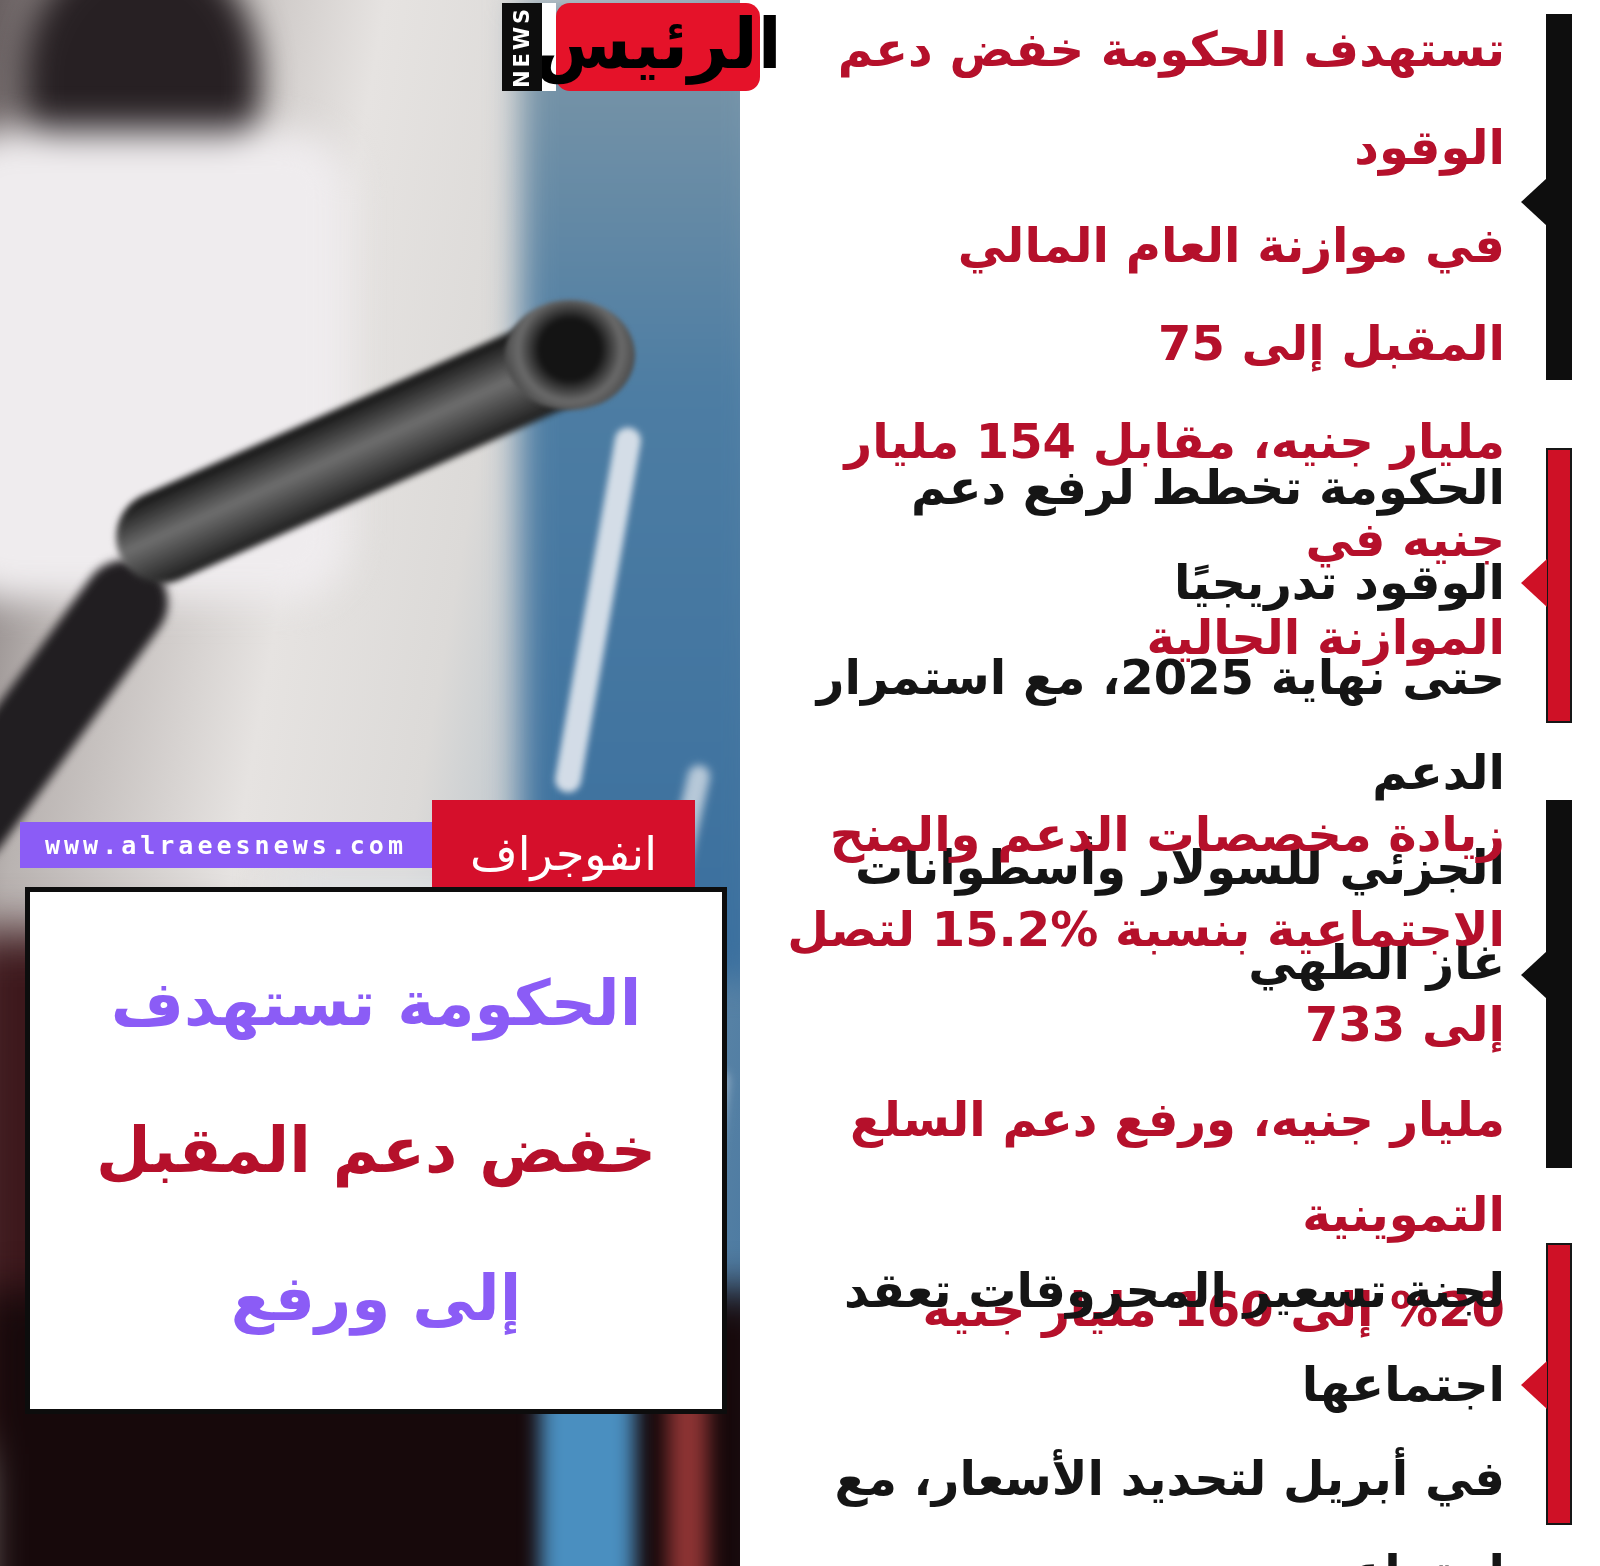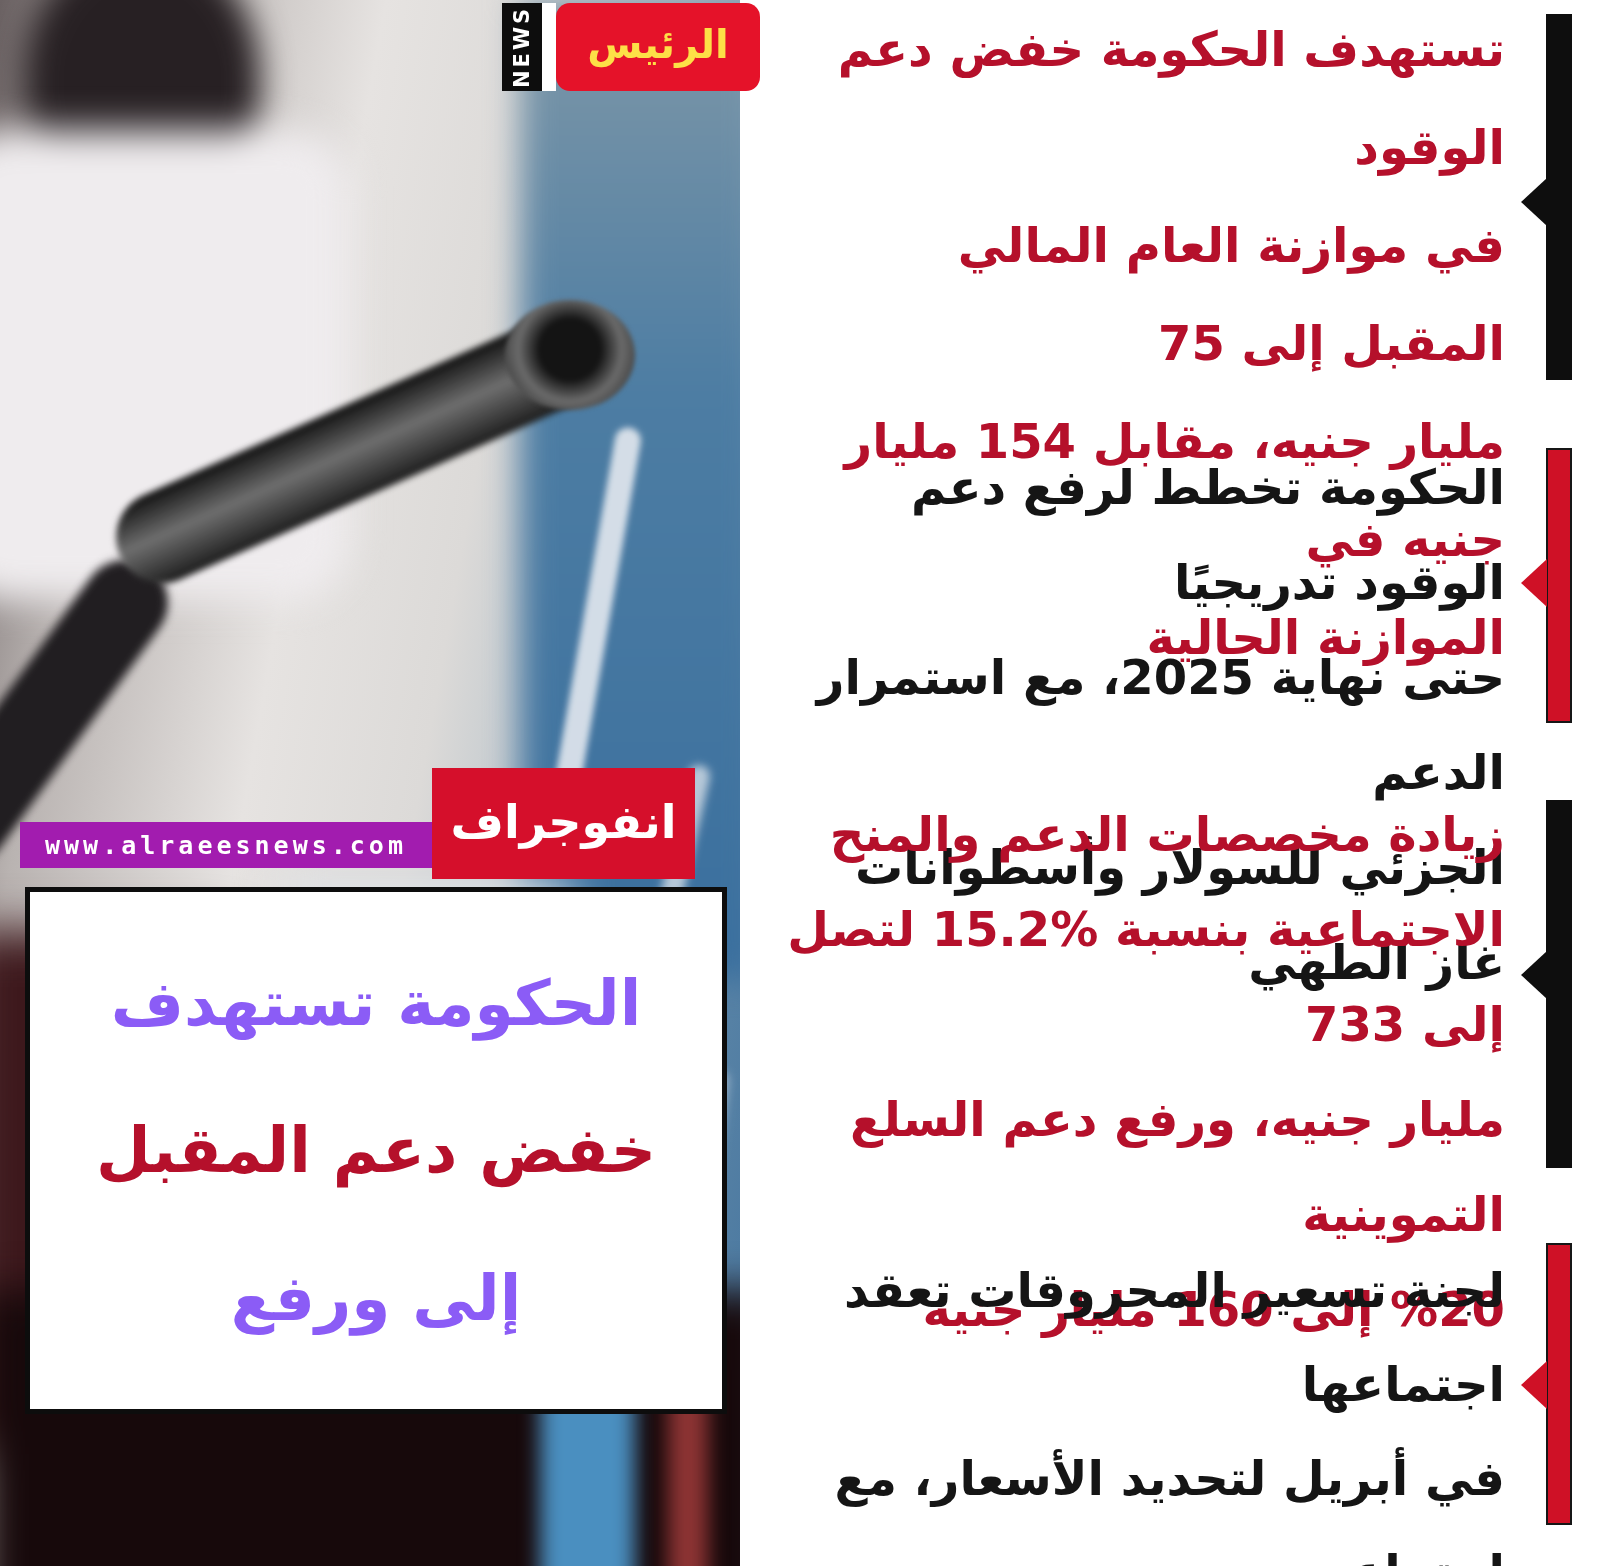--- a/index.html
+++ b/index.html
@@ -31,22 +31,22 @@
   .ph-stream2{left:642px;top:760px;width:22px;height:430px;border-radius:11px;background:rgba(222,228,235,0.75);
     transform:rotate(13deg);filter:blur(4px);}
   .ph-stream3{left:695px;top:1070px;width:18px;height:280px;border-radius:9px;background:rgba(222,228,235,0.5);
     transform:rotate(7deg);filter:blur(5px);}
   
   .logo{position:absolute;left:502px;top:3px;height:88px;display:flex;align-items:stretch;}
   .logo-news{width:40px;background:#0d0d0d;color:#ffffff;display:flex;align-items:center;justify-content:center;
     font-family:"DejaVu Sans",sans-serif;font-weight:bold;font-size:21px;letter-spacing:3px;
     writing-mode:vertical-rl;transform:rotate(180deg);}
   .logo-gap{width:14px;background:#ffffff;}
-  .logo-red{width:204px;background:#e51229;border-radius:14px;color:#fde047;display:flex;align-items:center;
-    justify-content:center;font-size:40px;font-weight:bold;padding-bottom:6px;}
+  .logo-red{width:204px;background:#e51229;border-radius:14px;color:#000000;display:flex;align-items:center;
+    justify-content:center;font-size:70px;font-weight:bold;padding-bottom:6px;}
   
   .tblock{position:absolute;right:95px;width:725px;direction:rtl;text-align:right;
     font-weight:bold;font-size:48px;white-space:pre-line;}
   .tblock.red{color:#b5102b;}
   .tblock.dark{color:#151515;}
   .b1{top:0;line-height:98px;}
   .b2{top:440px;line-height:95px;margin-left:38px;}
   .b3{top:787px;line-height:95px;}
   .b4{top:1243px;line-height:94px;}
   
@@ -56,26 +56,26 @@
   .bar1{top:14px;height:366px;}
   .bar2{top:448px;height:275px;}
   .bar3{top:800px;height:368px;}
   .bar4{top:1243px;height:282px;}
   .varrow{position:absolute;left:1521px;width:0;height:0;
     border-top:24px solid transparent;border-bottom:24px solid transparent;}
   .varrow.black{border-right:26px solid #0e0e0e;}
   .varrow.red{border-right:26px solid #cf1126;}
   .ar1{top:178px;} .ar2{top:559px;} .ar3{top:951px;} .ar4{top:1361px;}
   
-  .url-strip{position:absolute;left:20px;top:822px;width:412px;height:46px;background:#a21caf;
+  .url-strip{position:absolute;left:20px;top:822px;width:412px;height:46px;background:#8b5cf6;
     color:#ffffff;font-family:"DejaVu Sans Mono",monospace;font-weight:bold;font-size:25px;
     letter-spacing:4px;display:flex;align-items:center;justify-content:center;}
-  .infobox{position:absolute;left:432px;top:768px;width:263px;height:111px;background:#d50f2b;
+  .infobox{position:absolute;left:432px;top:800px;width:263px;height:111px;background:#d50f2b;
     color:#ffffff;direction:rtl;display:flex;align-items:center;justify-content:center;
-    font-size:46px;font-weight:bold;padding-bottom:4px;box-sizing:border-box;}
+    font-size:46px;font-weight:normal;padding-bottom:4px;box-sizing:border-box;}
   
   .titlebox{position:absolute;left:25px;top:887px;width:702px;height:527px;background:#ffffff;
     border:5px solid #0d0d0d;box-sizing:border-box;direction:rtl;
     display:flex;flex-direction:column;justify-content:space-evenly;align-items:center;
     font-size:63px;font-weight:bold;letter-spacing:2px;}
   .titlebox .t-dark{color:#8b5cf6;}
   .titlebox .t-red{color:#b5102b;}
 </style>
 </head>
 <body>

